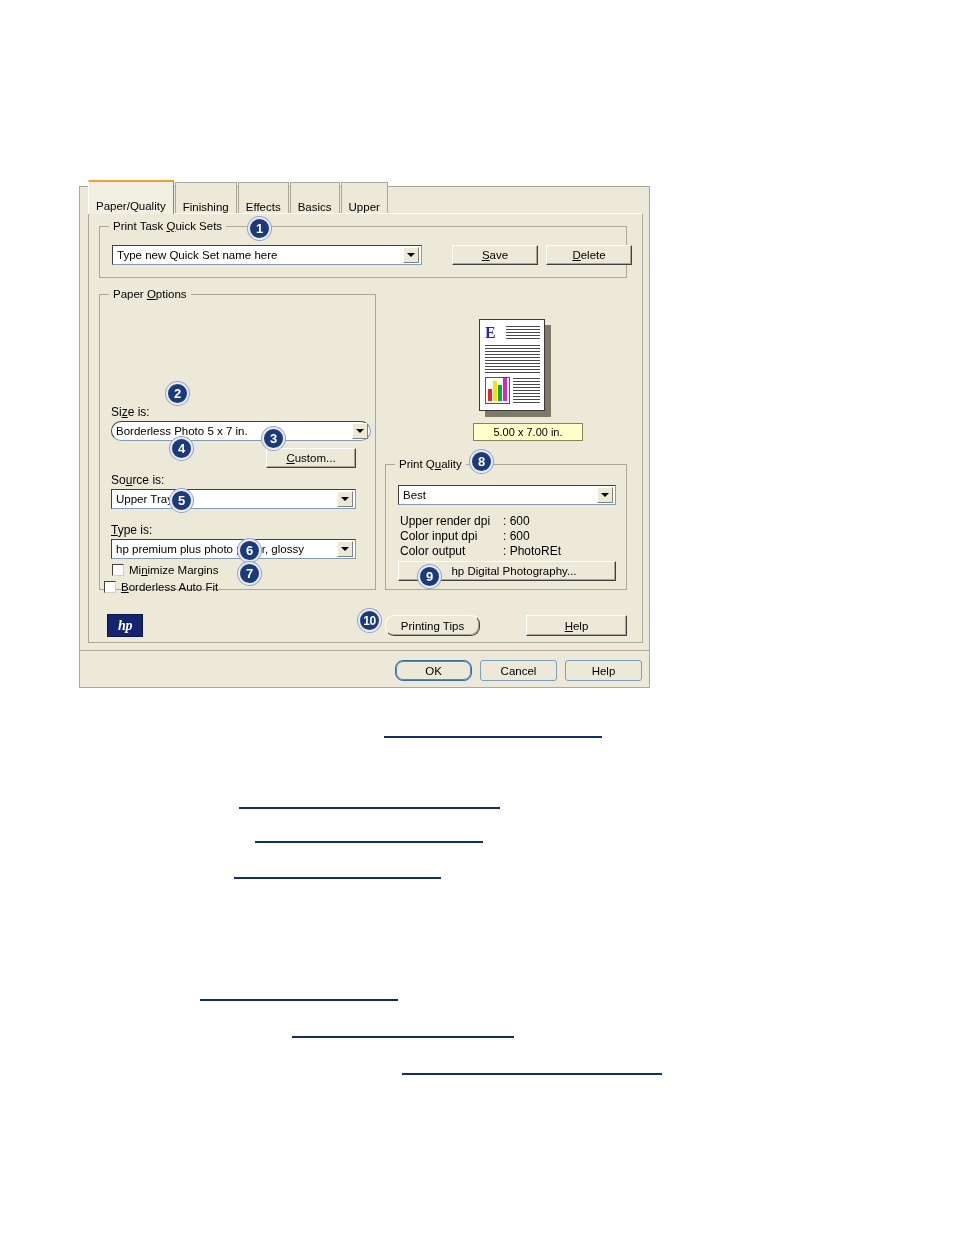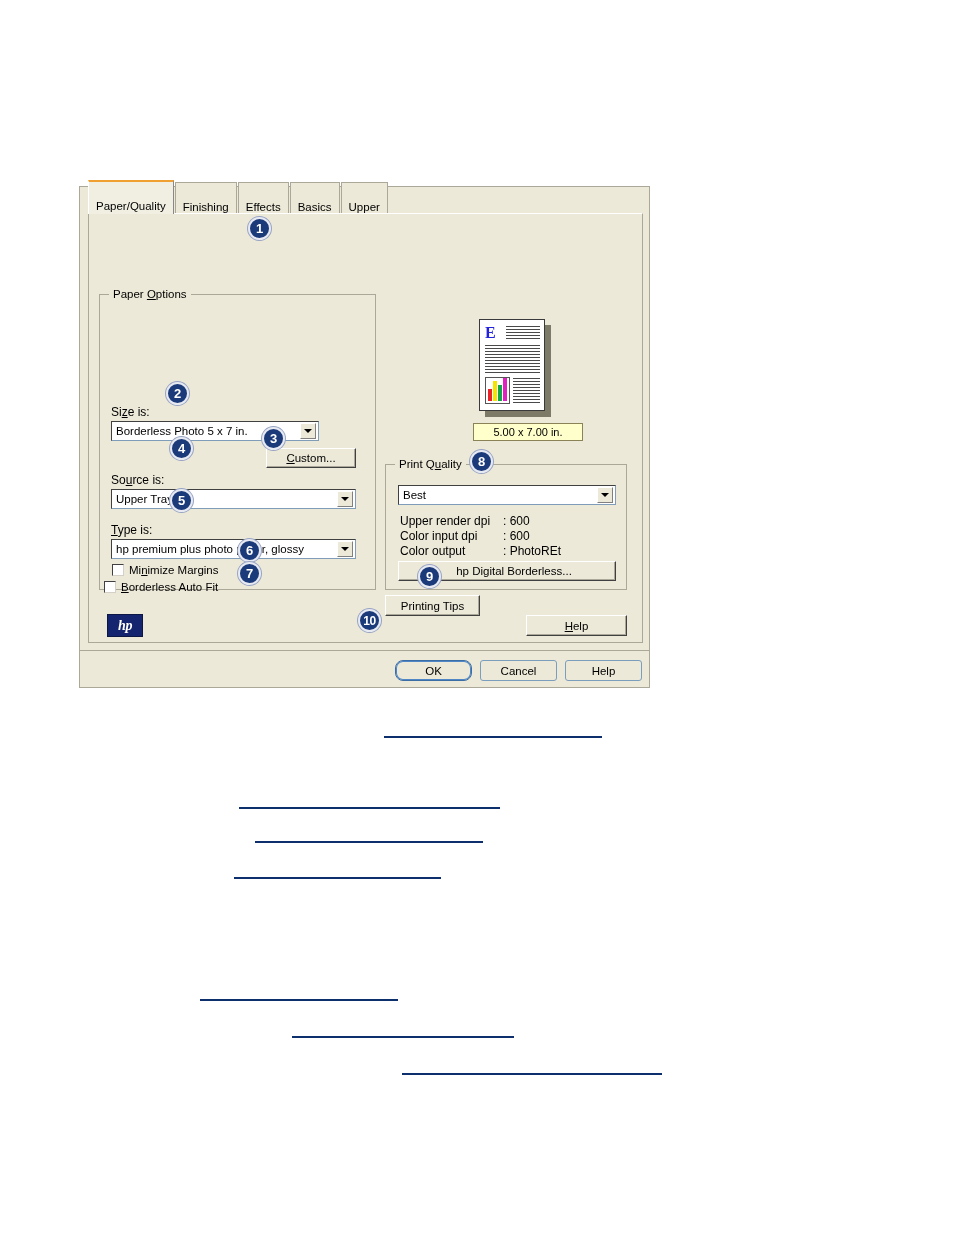--- a/index.html
+++ b/index.html
@@ -305,30 +305,49 @@
       <div class="tab">
         <span>Basics</span>
       </div>
       <div class="tab">
         <span>Upper</span>
       </div>
     </div>
 
     <div id="tabpage">
 
+      <div class="groupbox" style="left:10px; top:12px; width:528px; height:52px;">
+        <div class="gb-title">
+          Print Task <u class="acc">Q</u>uick Sets
+        </div>
+
+        <div class="combo" style="left:12px; top:18px; width:310px;">
+          <span class="cval">Type new Quick Set name here</span>
+          <span class="arrowbtn">
+              <span class="tri"></span>
+            </span>
+        </div>
+
+        <div class="btn" style="left:352px; top:18px; width:86px; height:20px;">
+          <span><u class="acc">S</u>ave</span>
+        </div>
+        <div class="btn" style="left:446px; top:18px; width:86px; height:20px;">
+          <span><u class="acc">D</u>elete</span>
+        </div>
+      </div>
 
       <div class="groupbox" style="left:10px; top:80px; width:277px; height:296px;">
         <div class="gb-title">
           Paper <u class="acc">O</u>ptions
         </div>
 
         <div class="lbl" style="left:11px; top:110px;">
           Si<u class="acc">z</u>e is:
         </div>
-        <div class="combo" style="left:11px; top:126px; width:208px;">
+        <div class="combo" style="left:11px; top:126px; width:260px;border-radius:10px;">
           <span class="cval">Borderless Photo 5 x 7 in.</span>
           <span class="arrowbtn">
               <span class="tri"></span>
             </span>
         </div>
 
         <div class="btn" style="left:166px; top:153px; width:90px; height:20px;">
           <span><u class="acc">C</u>ustom...</span>
         </div>
 
@@ -428,29 +447,29 @@
           <span>600</span>
         </div>
 
         <div class="lbl" style="left:14px; top:79px;">Color output</div>
         <div class="lbl" style="left:117px; top:79px;">
           <span>:</span>
           <span>PhotoREt</span>
         </div>
 
         <div class="btn" style="left:12px; top:96px; width:218px; height:20px;">
-          <span style="margin-left:14px;">hp Digital Borderless...</span>
+          <span style="margin-left:14px;">hp Digital Photography...</span>
         </div>
       </div>
 
       <div id="hp-logo">
         <span>hp</span>
       </div>
 
-      <div class="btn" style="left:296px; top:381px; width:95px; height:21px;">
+      <div class="btn" style="left:296px; top:401px; width:95px; height:21px;border-radius:9px;">
         <span>Printing Tips</span>
       </div>
       <div class="btn" style="left:437px; top:401px; width:101px; height:21px;">
         <span><u class="acc">H</u>elp</span>
       </div>
     </div>
 
     <div id="footer-sep"></div>
 
     <div class="xpbtn default" style="left:315px; top:473px; width:77px; height:21px;border-radius:8px;">

